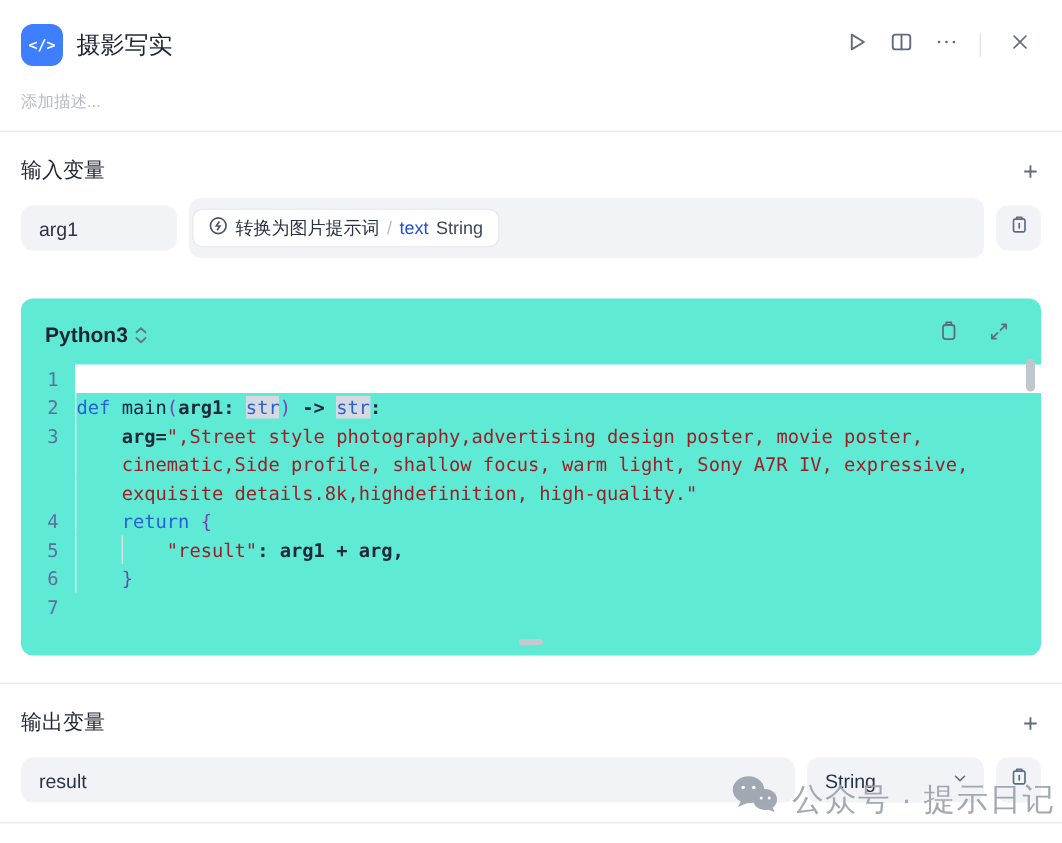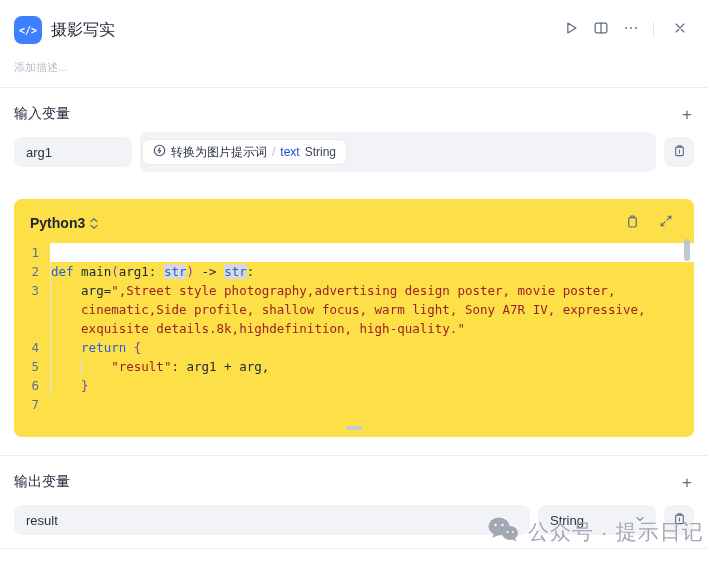--- a/index.html
+++ b/index.html
@@ -19,40 +19,40 @@
   .icon-btn { width:24px; height:24px; display:flex; align-items:center; justify-content:center; cursor:pointer; margin-left:6px; }
   .icon-btn svg { stroke:#5f6b81; fill:none; stroke-width:1.4; stroke-linecap:round; stroke-linejoin:round; }
   .v-divider { width:1px; height:16px; background:#e3e5e9; margin:0 8px 0 10px; }
   .desc { padding:0 14px; margin-top:16px; font-size:11px; color:#b6bcc8; }
   .h-divider { height:1px; background:#eaecf0; margin-top:12px; }
   .section-head { display:flex; align-items:center; justify-content:space-between; padding:0 16px 0 14px; margin-top:17px; }
   .section-title { font-size:14px; font-weight:400; color:#1d2433; }
   .plus-btn { font-size:17px; color:#5f6b81; cursor:pointer; line-height:1; }
   .var-row { display:flex; align-items:center; padding:0 14px; margin-top:14px; height:30px; gap:8px; }
   .name-field {
-    width:118px; height:30px; background:#f1f3f7; border-radius:8px;
+    width:104px; height:30px; background:#f1f3f7; border-radius:8px;
     font-size:13px; color:#2a3246; display:flex; align-items:center; padding:0 12px; flex:none;
   }
   .ref-field { flex:1; height:40px; background:#f1f3f7; border-radius:8px; display:flex; align-items:center; padding:0 3px; }
   .ref-pill {
     background:#fff; border-radius:6px; height:24px; display:inline-flex; align-items:center;
     padding:0 10px; gap:5px; font-size:12px; box-shadow:0 0 0 1px #e9ebef;
   }
   .ref-pill svg { stroke:#4a5468; fill:none; stroke-width:1.2; }
   .ref-label { color:#2a3246; }
   .ref-sep { color:#b8bec9; }
   .ref-name { color:#1d4ed8; }
   .ref-type { color:#3c465c; }
   .square-btn {
     width:30px; height:30px; background:#f1f3f7; border-radius:8px; flex:none;
     display:flex; align-items:center; justify-content:center; cursor:pointer;
   }
   .square-btn svg { stroke:#5f6b81; fill:none; stroke-width:1.3; stroke-linecap:round; stroke-linejoin:round; }
 
-  .code-card { margin:32px 14px 0; background:#fde047; border-radius:8px; padding:10px 0 0; position:relative; height:238px; }
+  .code-card { margin:32px 14px 0; background:#5eead4; border-radius:8px; padding:10px 0 0; position:relative; height:238px; }
   .code-head { display:flex; align-items:center; padding:2px 16px 6px 16px; }
   .lang-label { font-size:14px; font-weight:700; color:#1d2433; }
   .lang-arrows { margin-left:4px; display:flex; }
   .lang-arrows svg { stroke:#6a7383; fill:none; stroke-width:1.3; stroke-linecap:round; stroke-linejoin:round; }
   .code-head .icon-btn { margin-left:10px; }
   .code-head .spacer { margin-left:auto; }
   .code-area {
     font-family:"DejaVu Sans Mono","Liberation Mono",monospace;
     font-size:12.5px; line-height:19px; color:#20283a; margin-top:2px;
   }
@@ -62,21 +62,21 @@
     flex:1; white-space:pre-wrap; word-break:break-word; min-height:19px;
     border-left:1px solid transparent; padding-right:18px; position:relative;
   }
   .code-content.gl { border-left-color:#e2e4e9; }
   .code-row.current .code-content { background:#ffffff; }
   .ind4 { padding-left:4ch; }
   .ind8 { padding-left:8ch; }
   .code-content.guide::before { content:""; position:absolute; left:4ch; top:0; bottom:0; width:1px; background:#dcdee4; }
   .tok-kw { color:#2a5fd6; }
   .tok-fn { color:#1a2340; }
-  .tok-pl { color:#20283a; }
+  .tok-pl { color:#20283a;font-weight:bold; }
   .tok-str { color:#9c1f27; }
   .tok-br { color:#7b3fb5; }
   .tok-type { color:#2a5fd6; background:#d6d9e0; }
   .scroll-thumb { position:absolute; right:4px; top:40px; width:6px; height:22px; border-radius:3px; background:#c2c6cd; }
   .resize-handle { position:absolute; bottom:7px; left:50%; transform:translateX(-50%); width:16px; height:4px; border-radius:2px; background:#c6c9d0; cursor:ns-resize; }
 
   .divider-2 { height:1px; background:#eaecf0; margin-top:18px; }
   .out-name { flex:1; width:auto; }
   .select-field {
     width:118px; height:30px; background:#f1f3f7; border-radius:8px; flex:none;

